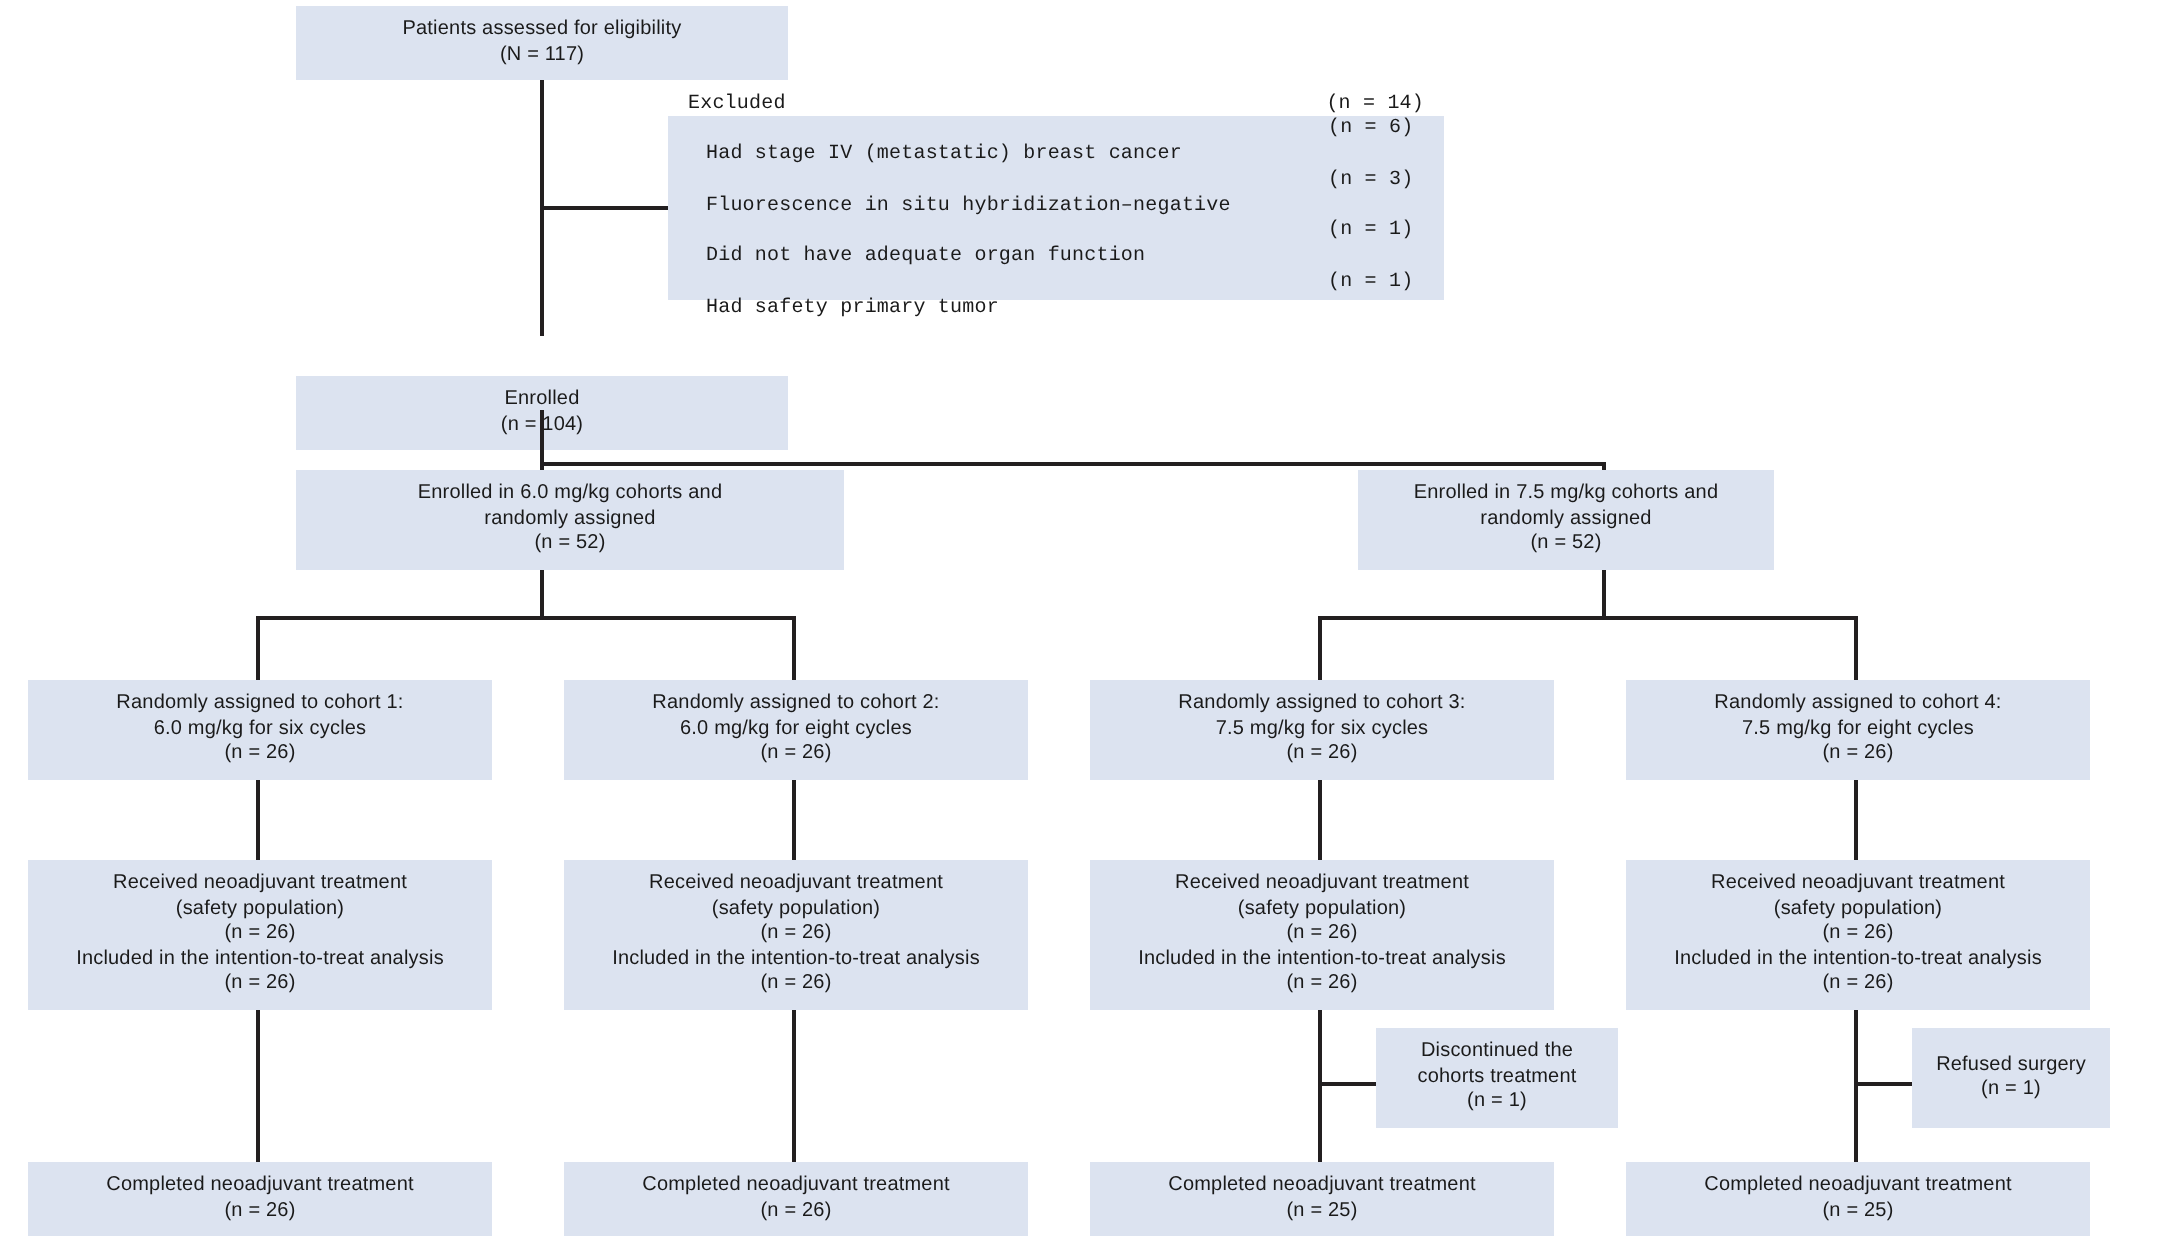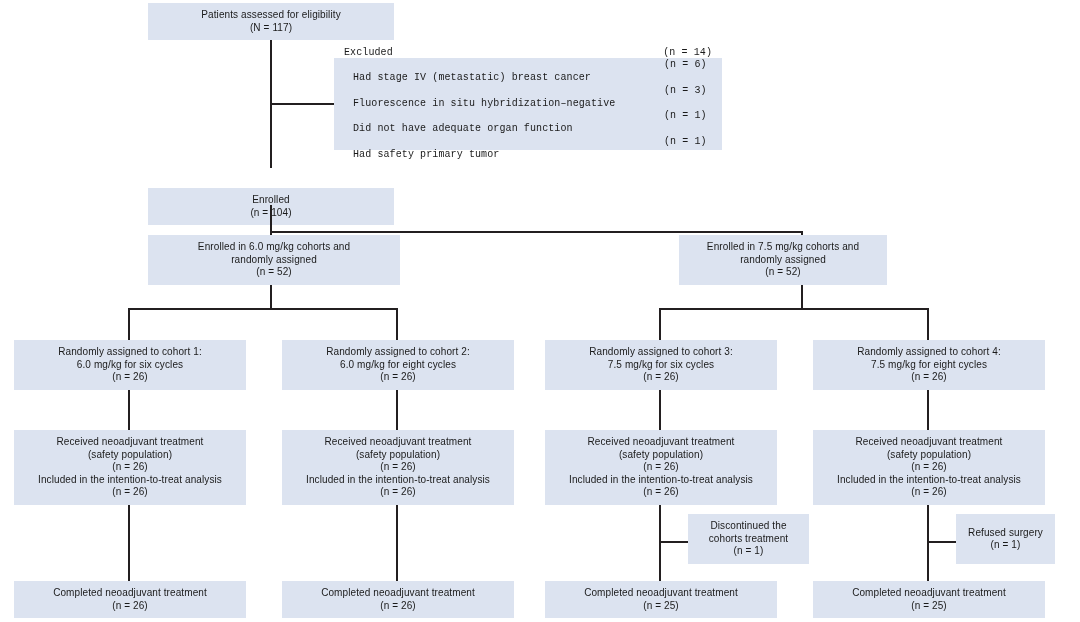--- a/index.html
+++ b/index.html
@@ -98,21 +98,21 @@
       <span class="ln">Enrolled</span>
       <span class="ln">(n = 104)</span>
     </div>
 
   <div class="conn vline" style="left:270px; top:205px; width:1.6px; height:27px;"></div>
 
   <div class="conn hline" style="left:270px; top:231px; width:532px; height:1.6px;"></div>
   <div class="conn vline" style="left:270px; top:231px; width:1.6px; height:5px;"></div>
   <div class="conn vline" style="left:801px; top:231px; width:1.6px; height:5px;"></div>
 
-  <div class="node" style="left:148px; top:235px; width:252px; height:50px;">
+  <div class="node" style="left:148px; top:235px; width:274px; height:50px;">
       <span class="ln">Enrolled in 6.0 mg/kg cohorts and</span>
       <span class="ln">randomly assigned</span>
       <span class="ln">(n = 52)</span>
     </div>
 
   <div class="node" style="left:679px; top:235px; width:208px; height:50px;">
       <span class="ln">Enrolled in 7.5 mg/kg cohorts and</span>
       <span class="ln">randomly assigned</span>
       <span class="ln">(n = 52)</span>
     </div>

